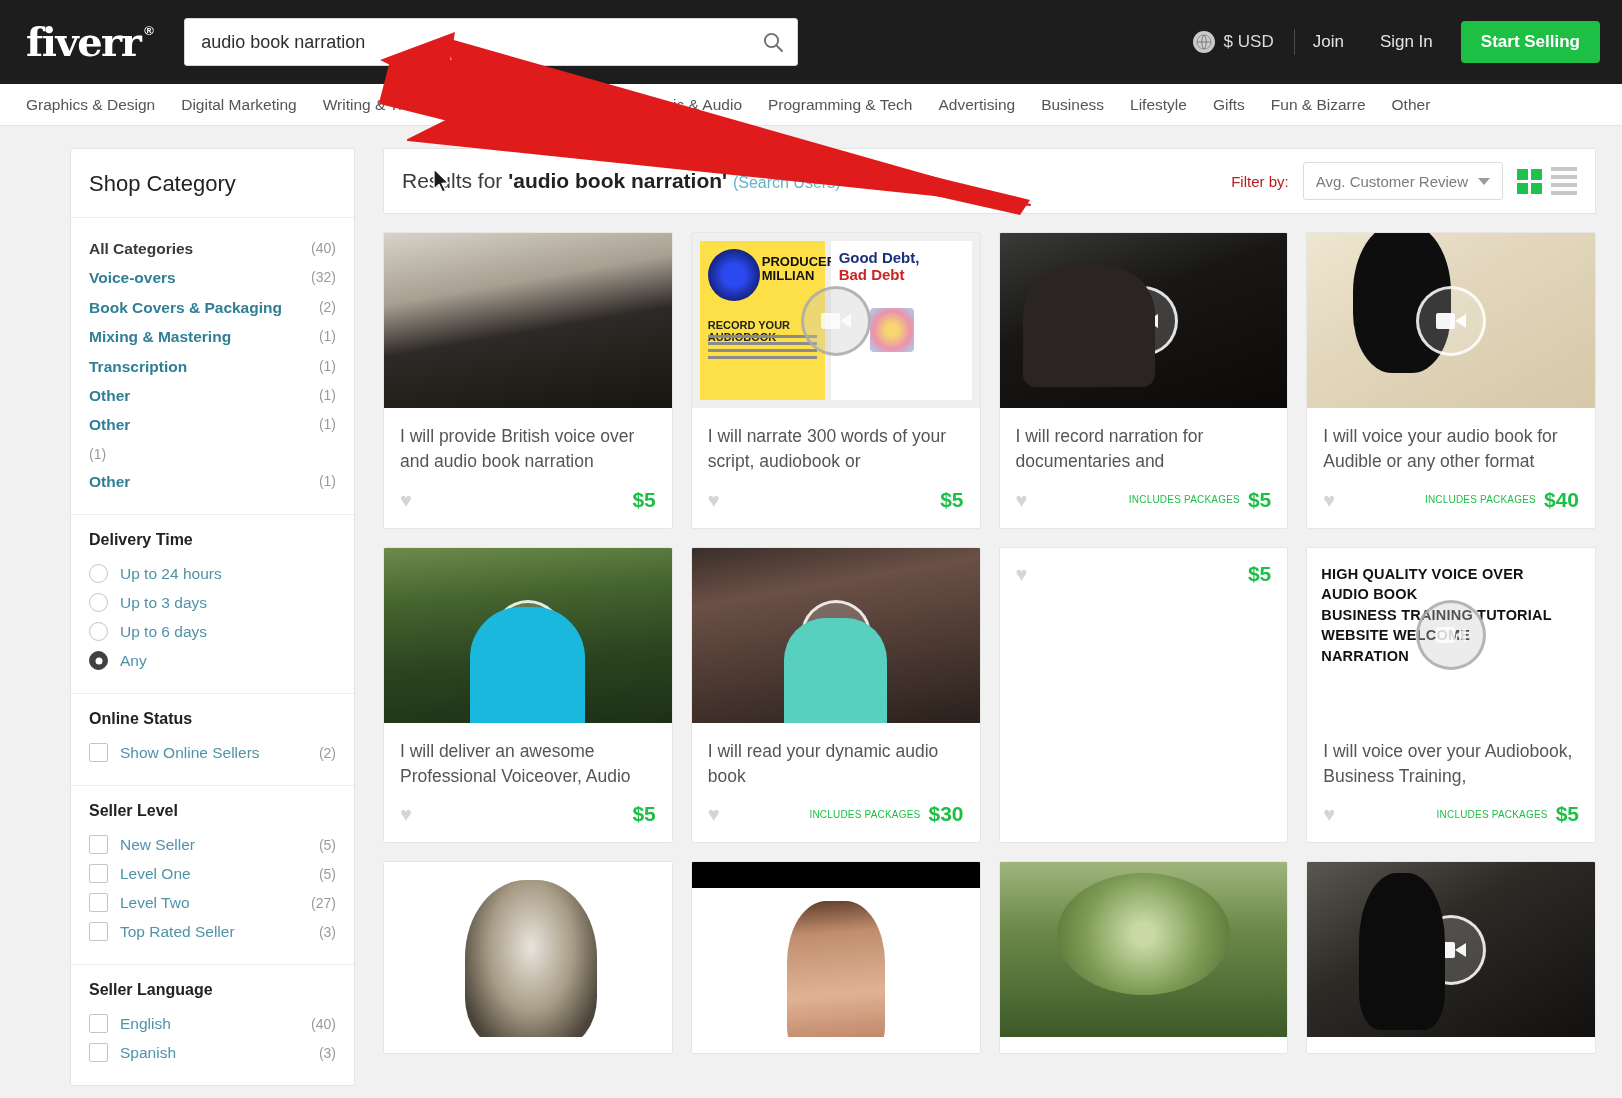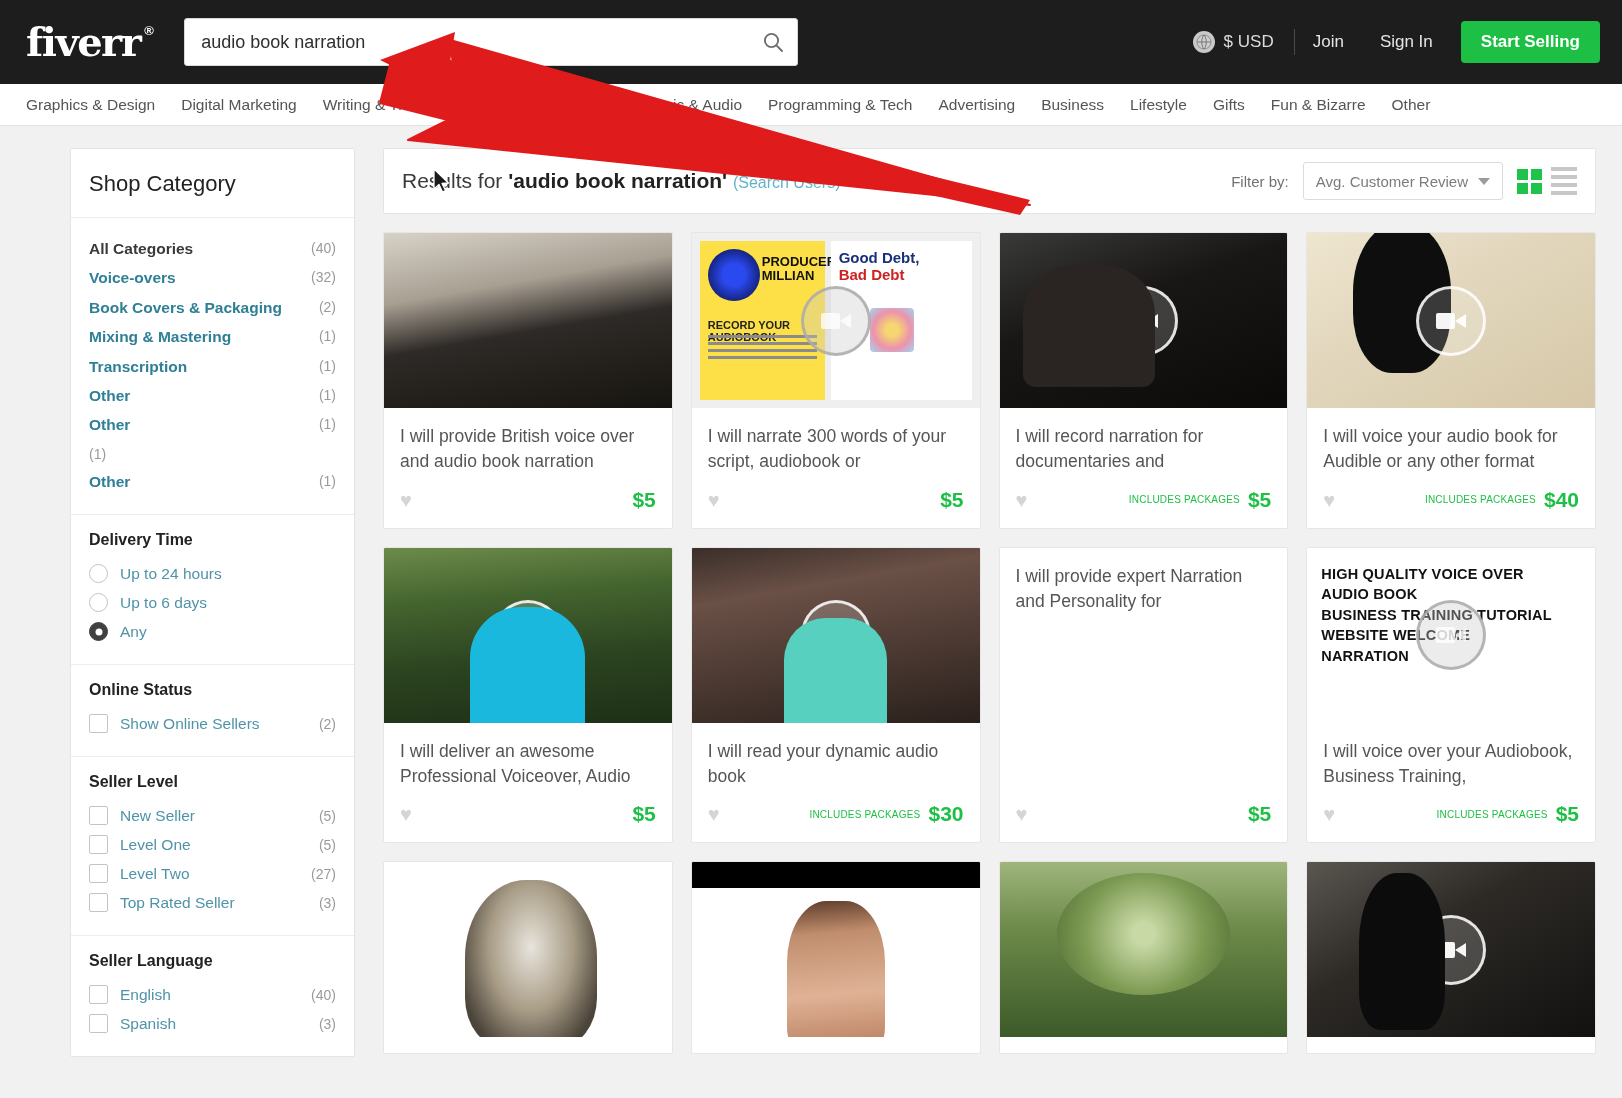--- a/index.html
+++ b/index.html
@@ -253,21 +253,21 @@
     cursor: pointer;
   }
   .bar-right {
     margin-left: auto;
     display: flex;
     align-items: center;
     gap: 14px;
   }
   .filter-by-label {
     font-size: 15px;
-    color: #737373;
+    color: #b91c1c;
   }
   .select-box {
     border: 1px solid #dcdcdc;
     border-radius: 3px;
     height: 38px;
     min-width: 190px;
     display: flex;
     align-items: center;
     justify-content: space-between;
     padding: 0 12px;
@@ -544,20 +544,24 @@
     </div>
 
     <div class="filter-block">
       <div class="filter-head">Delivery Time</div>
       <div class="opt-row">
         <span class="radio"></span>
         <span class="opt-label">Up to 24 hours</span>
       </div>
       <div class="opt-row">
         <span class="radio"></span>
+        <span class="opt-label">Up to 3 days</span>
+      </div>
+      <div class="opt-row">
+        <span class="radio"></span>
         <span class="opt-label">Up to 6 days</span>
       </div>
       <div class="opt-row">
         <span class="radio checked"></span>
         <span class="opt-label">Any</span>
       </div>
     </div>
 
     <div class="filter-block">
       <div class="filter-head">Online Status</div>
@@ -727,21 +731,20 @@
         </div>
         <div class="card-title">I will read your dynamic audio book</div>
         <div class="card-foot">
           <span class="heart">♥</span>
           <span class="pkg">INCLUDES PACKAGES</span>
           <span class="price">$30</span>
         </div>
       </div>
 
       <div class="card">
-        <div class="card-title">I will provide expert Narration and Personality for</div>
         <div class="card-foot">
           <span class="heart">♥</span>
           <span class="price nopkg">$5</span>
         </div>
       </div>
 
       <div class="card">
         <div class="thumb t-text-card">
           <div class="ln">HIGH QUALITY VOICE OVER</div>
           <div class="ln">AUDIO BOOK</div>

